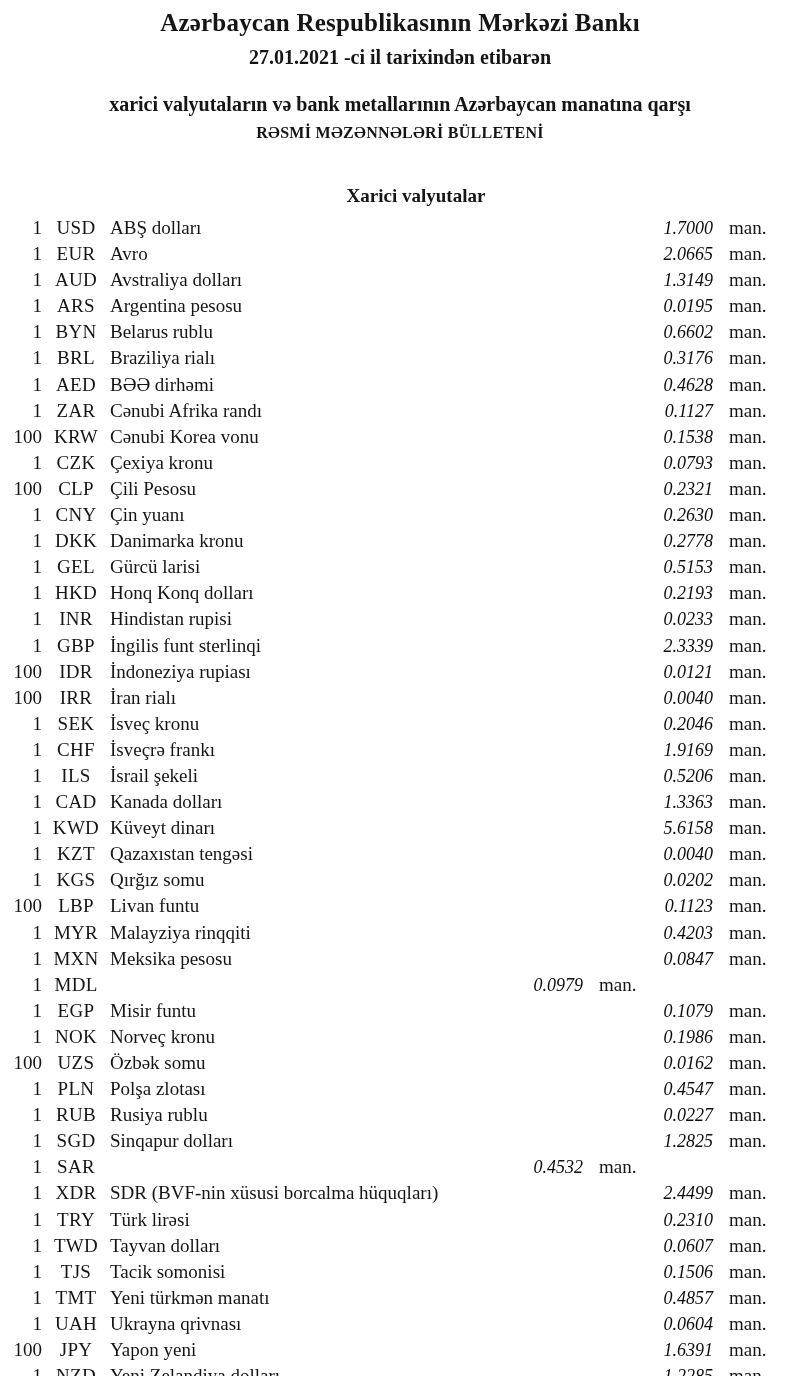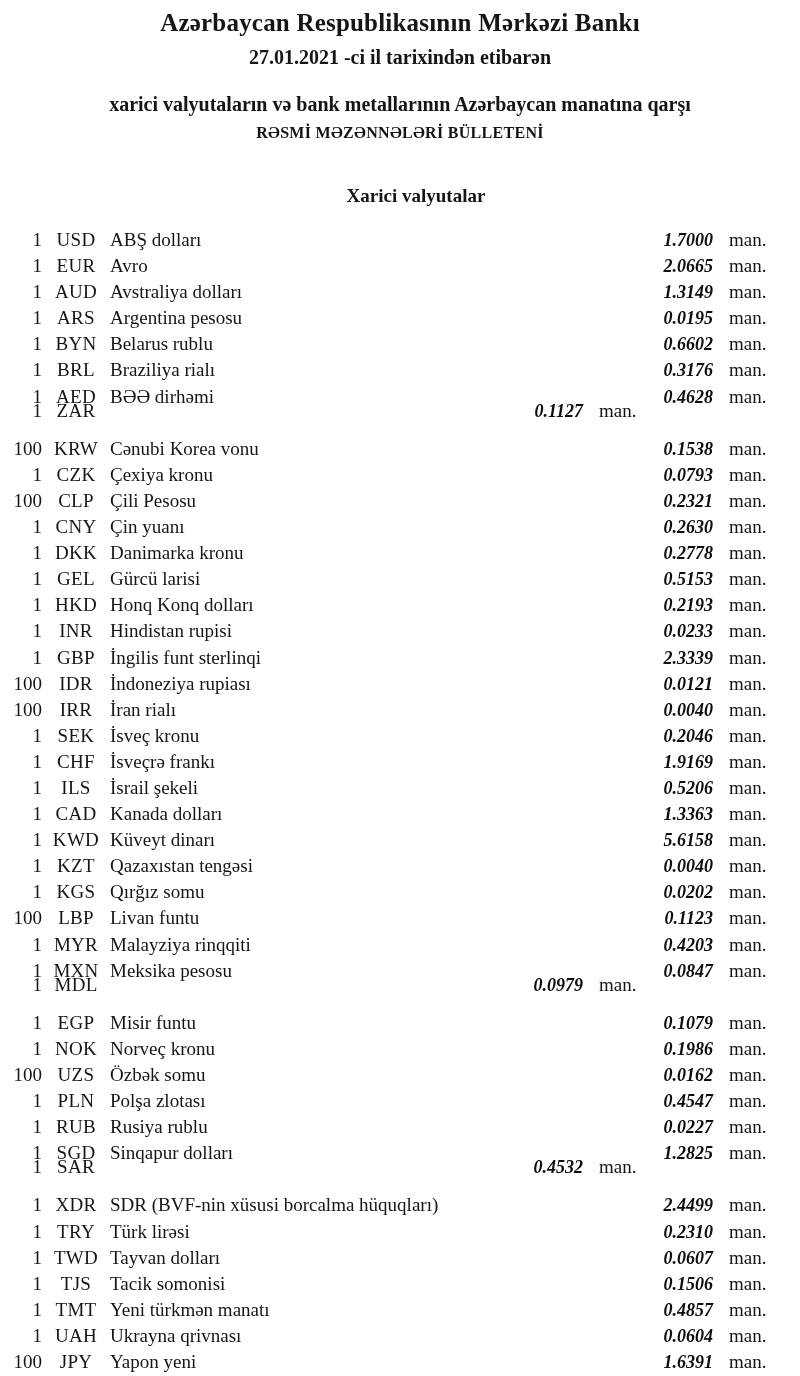--- a/index.html
+++ b/index.html
@@ -31,25 +31,25 @@
   .rate-row {
     display: grid;
     grid-template-columns: 42px 68px 1fr 130px 78px;
     height: 26.1px;
     line-height: 26.1px;
     font-size: 19px;
     align-items: baseline;
   }
   .cell-nominal { text-align: right; }
   .cell-code    { text-align: center; letter-spacing: 0.3px; }
-  .cell-name    { white-space: nowrap; overflow: hidden; margin-top: 12px; }
+  .cell-name    { white-space: nowrap; overflow: hidden; }
   .cell-rate {
     text-align: right;
     padding-right: 9px;
-    font-weight: bold;
+    font-weight: normal;
     font-style: italic;
     font-size: 18px;
     color: #0d0d0d;
   }
   .cell-unit { padding-left: 7px; }
 </style>
 </head>
 <body>
 
 <div class="page">
@@ -114,20 +114,21 @@
       <span class="cell-nominal">1</span>
       <span class="cell-code">AED</span>
       <span class="cell-name">BƏƏ dirhəmi</span>
       <span class="cell-rate">0.4628</span>
       <span class="cell-unit">man.</span>
     </div>
 
     <div class="rate-row">
       <span class="cell-nominal">1</span>
       <span class="cell-code">ZAR</span>
+      <span class="cell-name">Cənubi Afrika randı</span>
       <span class="cell-rate">0.1127</span>
       <span class="cell-unit">man.</span>
     </div>
 
     <div class="rate-row">
       <span class="cell-nominal">100</span>
       <span class="cell-code">KRW</span>
       <span class="cell-name">Cənubi Korea vonu</span>
       <span class="cell-rate">0.1538</span>
       <span class="cell-unit">man.</span>

